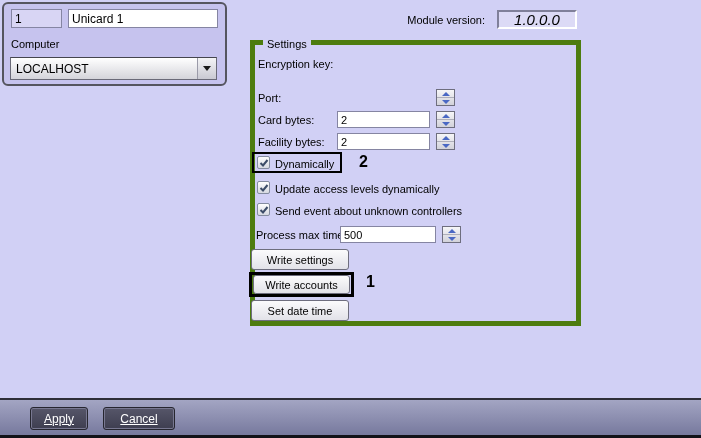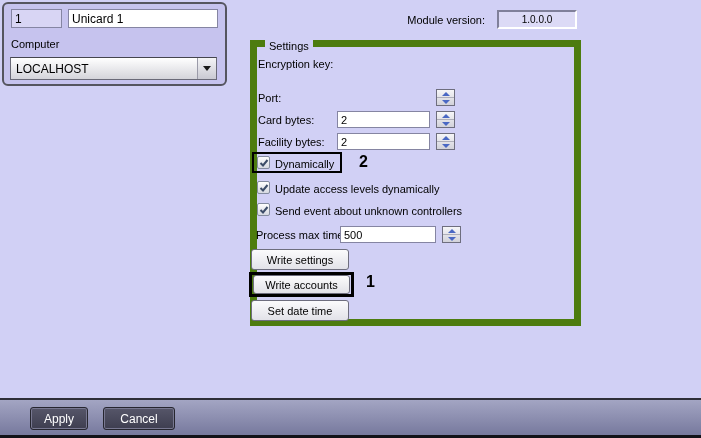--- a/index.html
+++ b/index.html
@@ -32,25 +32,26 @@
   .combo-btn {
     width:19px; display:flex; align-items:center; justify-content:center;
     background:linear-gradient(#f4f4f6,#c9c9d2); border-left:1px solid #9a9aa8;
   }
   .tri-dn-black { width:0; height:0; border-left:4px solid transparent; border-right:4px solid transparent; border-top:5px solid #1a1a1a; }
 
   
   .sunken {
     position:absolute; display:flex; align-items:center; justify-content:center;
     background:#dcdaf6; border:2px solid; border-color:#80809a #ffffff #ffffff #80809a;
-    font-size:10px;
+    font-size:15px;
+    font-style:italic;
   }
 
   
-  .groupbox { position:absolute; left:250px; top:40px; width:331px; height:286px; border:7px solid #4d7c0f; }
+  .groupbox { position:absolute; left:250px; top:40px; width:331px; height:286px; border:5px solid #4d7c0f; }
   .group-label { position:absolute; left:8px; top:-7px; background:#d1d0f5; padding:0 4px; font-size:11px; }
 
   
   .spin {
     position:absolute; width:19px; height:17px; border:1px solid #6e6e7e;
     background:linear-gradient(#f6f6f8,#d2d2da); display:flex; flex-direction:column;
   }
   .spin-half { flex:1; display:flex; align-items:center; justify-content:center; }
   .spin-half.dn { border-top:1px solid #aeaeba; }
   .tri-up { width:0; height:0; border-left:4px solid transparent; border-right:4px solid transparent; border-bottom:4px solid #4a68c4; }
@@ -75,21 +76,21 @@
   .callout-num { position:absolute; font-weight:bold; font-size:16px; }
 
   
   .footer-divider { position:absolute; left:0; top:398px; width:701px; height:2px; background:#2e2e38; }
   .footer { position:absolute; left:0; top:400px; width:701px; height:38px; background:linear-gradient(#a3a5c3,#73759a); }
   .footer-edge { position:absolute; left:0; bottom:0; width:100%; height:3px; background:#121218; }
   .btn-dark {
     position:absolute; display:flex; align-items:center; justify-content:center;
     background:linear-gradient(#565669,#3e3e50); border:1px solid #26262f;
     box-shadow:inset 0 0 0 1px #787891; border-radius:3px;
-    color:#fff; font-size:12px; font-family:"Liberation Sans", sans-serif; cursor:default;
+    color:#fff; font-size:12px; font-family:"Liberation Sans", sans-serif; cursor:default;text-decoration:underline;
   }
 </style>
 </head>
 <body>
 
 <div class="screen">
 
   <div class="id-panel">
     <input class="tfield idbg" style="left: 7px; top: 5px; width: 51px; height: 19px;" value="1">
     <input class="tfield" style="left: 64px; top: 5px; width: 150px; height: 19px;" value="Unicard 1">

